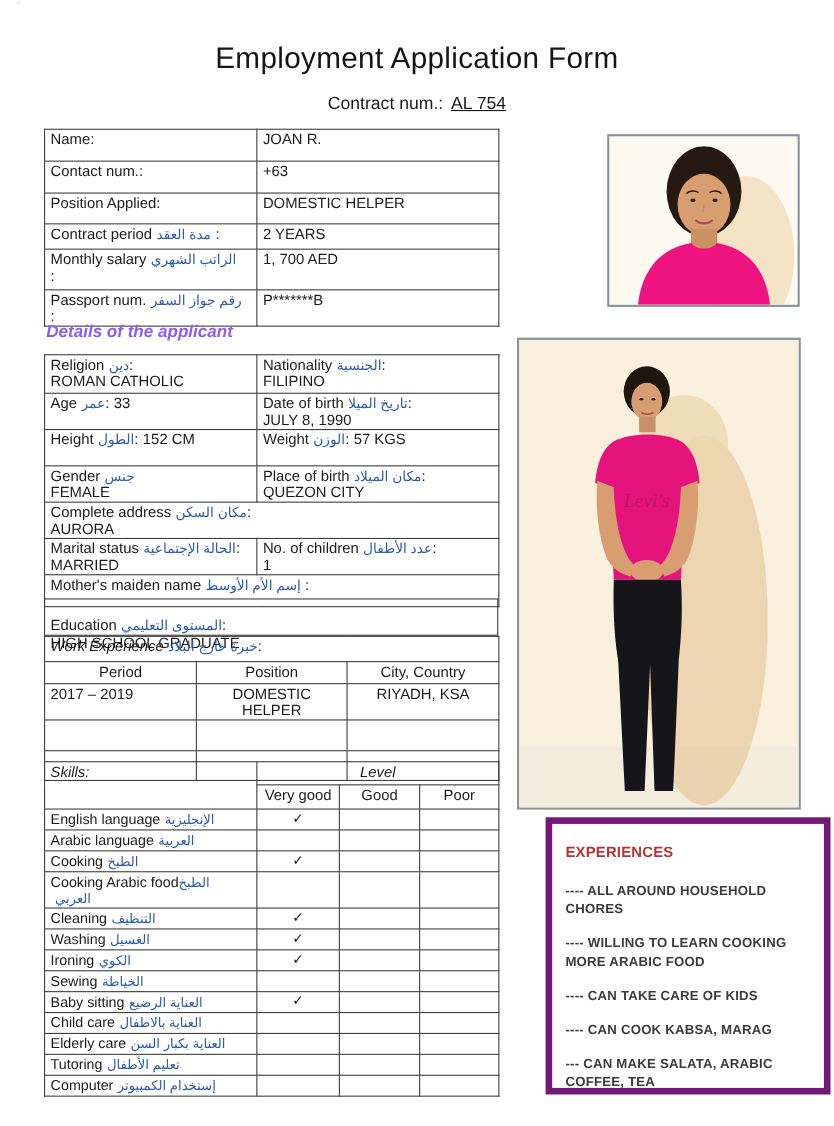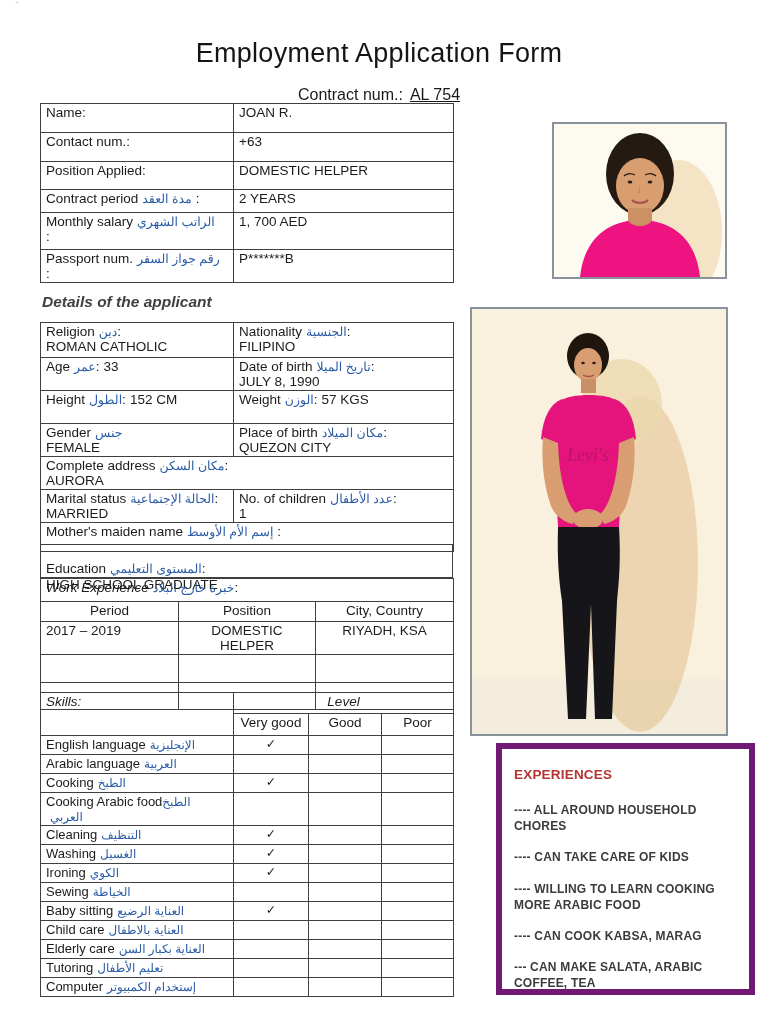--- a/index.html
+++ b/index.html
@@ -25,24 +25,24 @@
   .h23 td{height:23px} .h27 td{height:27px} .h28 td{height:28px} .h29 td{height:29px}
   .h30 td{height:30px} .h31 td{height:31px} .h33 td{height:33px} .h35 td{height:35px}
   .h37 td{height:37px}
 
   .lbl-ar { color:#2b5ca8; font-size:12.5px; margin-left:4px; unicode-bidi:isolate; }
   .lbl-sfx { margin-left:4px; }
   .sfx-newline .lbl-sfx { display:block; margin-left:0; }
   .val-block { display:block; }
   .val-inline { margin-left:4px; }
 
-  .top-table { top:103px; }
+  .top-table { top:117px; }
   .details-table { top:322px; }
   .details-heading { position:absolute; left:42px; top:293px; font-size:15.5px;
-                     font-weight:bold; font-style:italic; color:#404040; }
+                     font-weight:bold; font-style:italic; color:#8b5cf6; }
   .edu-box { position:absolute; left:40px; top:544px; width:413px; height:31px;
              border:1px solid #3f3f3f; padding:16px 5px; font-size:13.5px; line-height:15px; }
 
   .work-table { top:578px; }
   .we-title .en { font-style:italic; }
   .we-head td { text-align:center; }
   .we-data td.c { text-align:center; }
 
   .skills-table { top:692px; }
   .sk-title { font-style:italic; }
@@ -359,18 +359,18 @@
       <path d="M162,128 C164,152 161,178 154,197 C150,207 141,213 132,215 L128,205 C138,197 146,170 147,134 Z" fill="#d89e72"></path>
       <ellipse cx="116" cy="210" rx="15" ry="10" fill="#d89e72"></ellipse>
       <text x="116" y="152" text-anchor="middle" font-size="18" font-style="italic" fill="#bc1565" font-family="Liberation Serif, serif">Levi's</text>
       <path d="M86,218 L147,218 C149,250 147,272 145,292 L140,410 L123,410 L119,295 L114,410 L96,410 L90,292 C87,272 85,250 86,218 Z" fill="#16151a"></path>
     </svg>
   </div>
 
   <div class="exp-box">
     <div class="exp-heading">EXPERIENCES</div>
     <div class="exp-item">---- ALL AROUND HOUSEHOLD CHORES</div>
+    <div class="exp-item">---- WILLING TO LEARN COOKING MORE ARABIC FOOD</div>
     <div class="exp-item">---- CAN TAKE CARE OF KIDS</div>
-    <div class="exp-item">---- WILLING TO LEARN COOKING MORE ARABIC FOOD</div>
     <div class="exp-item">---- CAN COOK KABSA, MARAG</div>
     <div class="exp-item">--- CAN MAKE SALATA, ARABIC COFFEE, TEA</div>
   </div>
 </div>
 
 </body></html>

